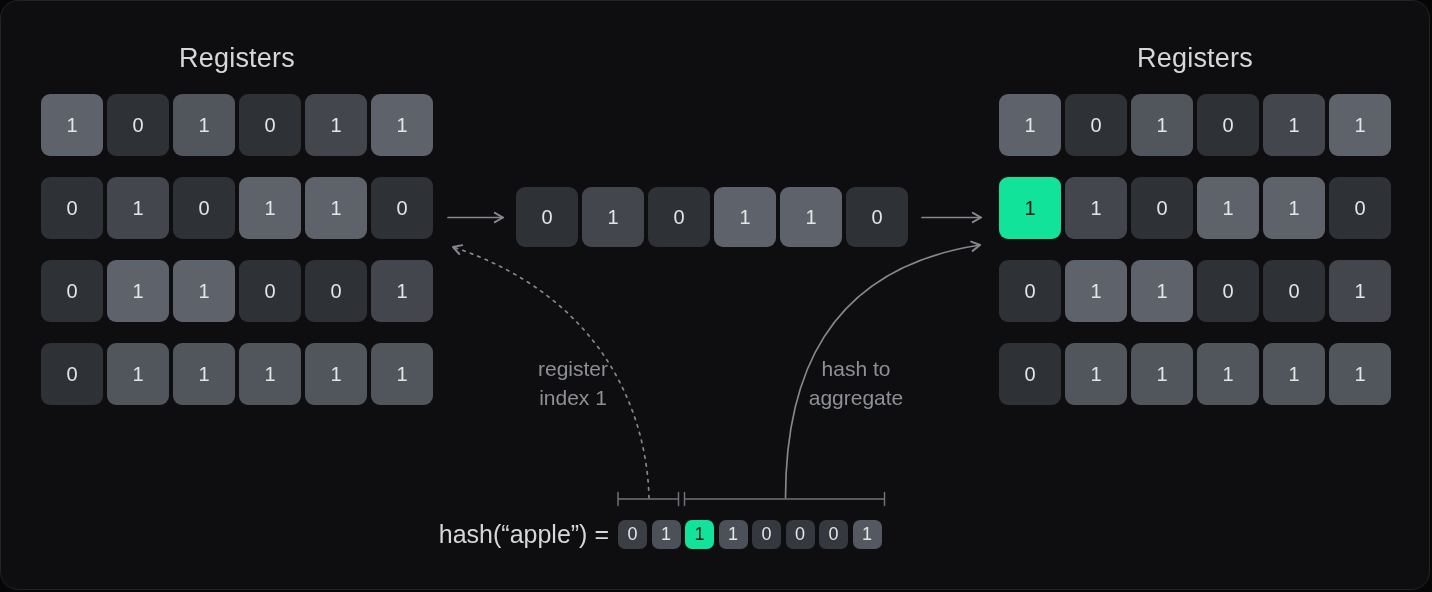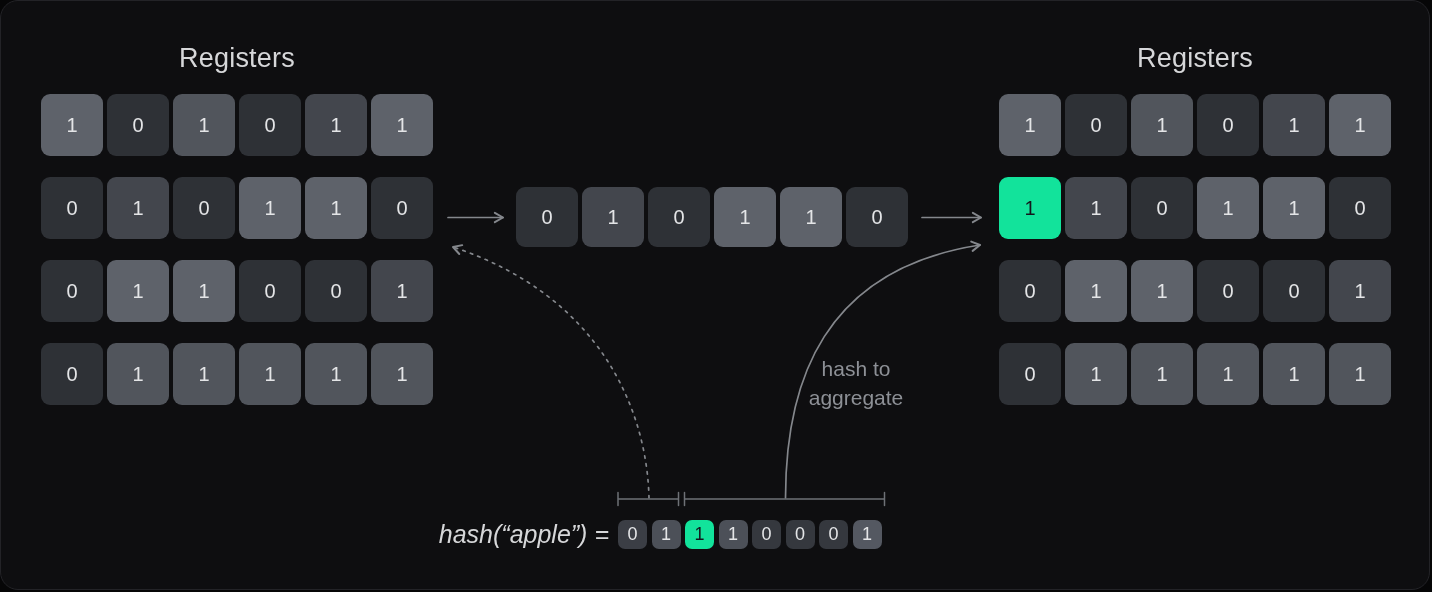--- a/index.html
+++ b/index.html
@@ -39,21 +39,21 @@
   }
   .hash-row .cell{border-radius:7px;font-size:18px;}
   .note{
     position:absolute;width:200px;text-align:center;white-space:pre-line;
     font-size:21px;line-height:29px;color:var(--label,#8d9096);
   }
   .note.reg-index{left:472px;top:353px;}
   .note.data-agg{left:755px;top:353px;}
   .hash-label{
     position:absolute;left:338px;top:519px;width:270px;text-align:right;
-    font-size:25px;line-height:29px;color:var(--title,#d2d3d5);font-style:italic;
+    font-size:25px;line-height:29px;color:var(--title,#d2d3d5);
   }
   svg.overlay{position:absolute;left:0;top:0;pointer-events:none;}
   .stroke-arrow{stroke:var(--arrow,#84878c);fill:none;stroke-linecap:round;stroke-linejoin:round;}
   .stroke-bracket{stroke:var(--bracket,#6e7176);fill:none;stroke-linecap:round;}
 </style>
 </head>
 <body>
 
 <div class="canvas">
 
@@ -116,20 +116,22 @@
       <div class="cell" style="background: rgb(46, 49, 54);">0</div>
       <div class="cell" style="background: rgb(67, 70, 77);">1</div>
       <div class="cell" style="background: rgb(46, 49, 54);">0</div>
       <div class="cell" style="background: rgb(81, 85, 92);">1</div>
       <div class="cell" style="background: rgb(81, 85, 92);">1</div>
       <div class="cell" style="background: rgb(81, 85, 92);">1</div>
       <div class="cell" style="background: rgb(81, 85, 92);">1</div>
       <div class="cell" style="background: rgb(81, 85, 92);">1</div>
     </div>
 
+  <div class="note reg-index">register
+index 1</div>
   <div class="note data-agg">hash to
 aggregate</div>
 
   <div class="hash-label">hash(“apple”) =</div>
 
   <div class="hash-row">
       <div class="cell" style="background: rgb(59, 62, 69);">0</div>
       <div class="cell" style="background: rgb(76, 80, 88);">1</div>
       <div class="cell green" style="background: rgb(18, 227, 155);">1</div>
       <div class="cell" style="background: rgb(76, 80, 88);">1</div>

